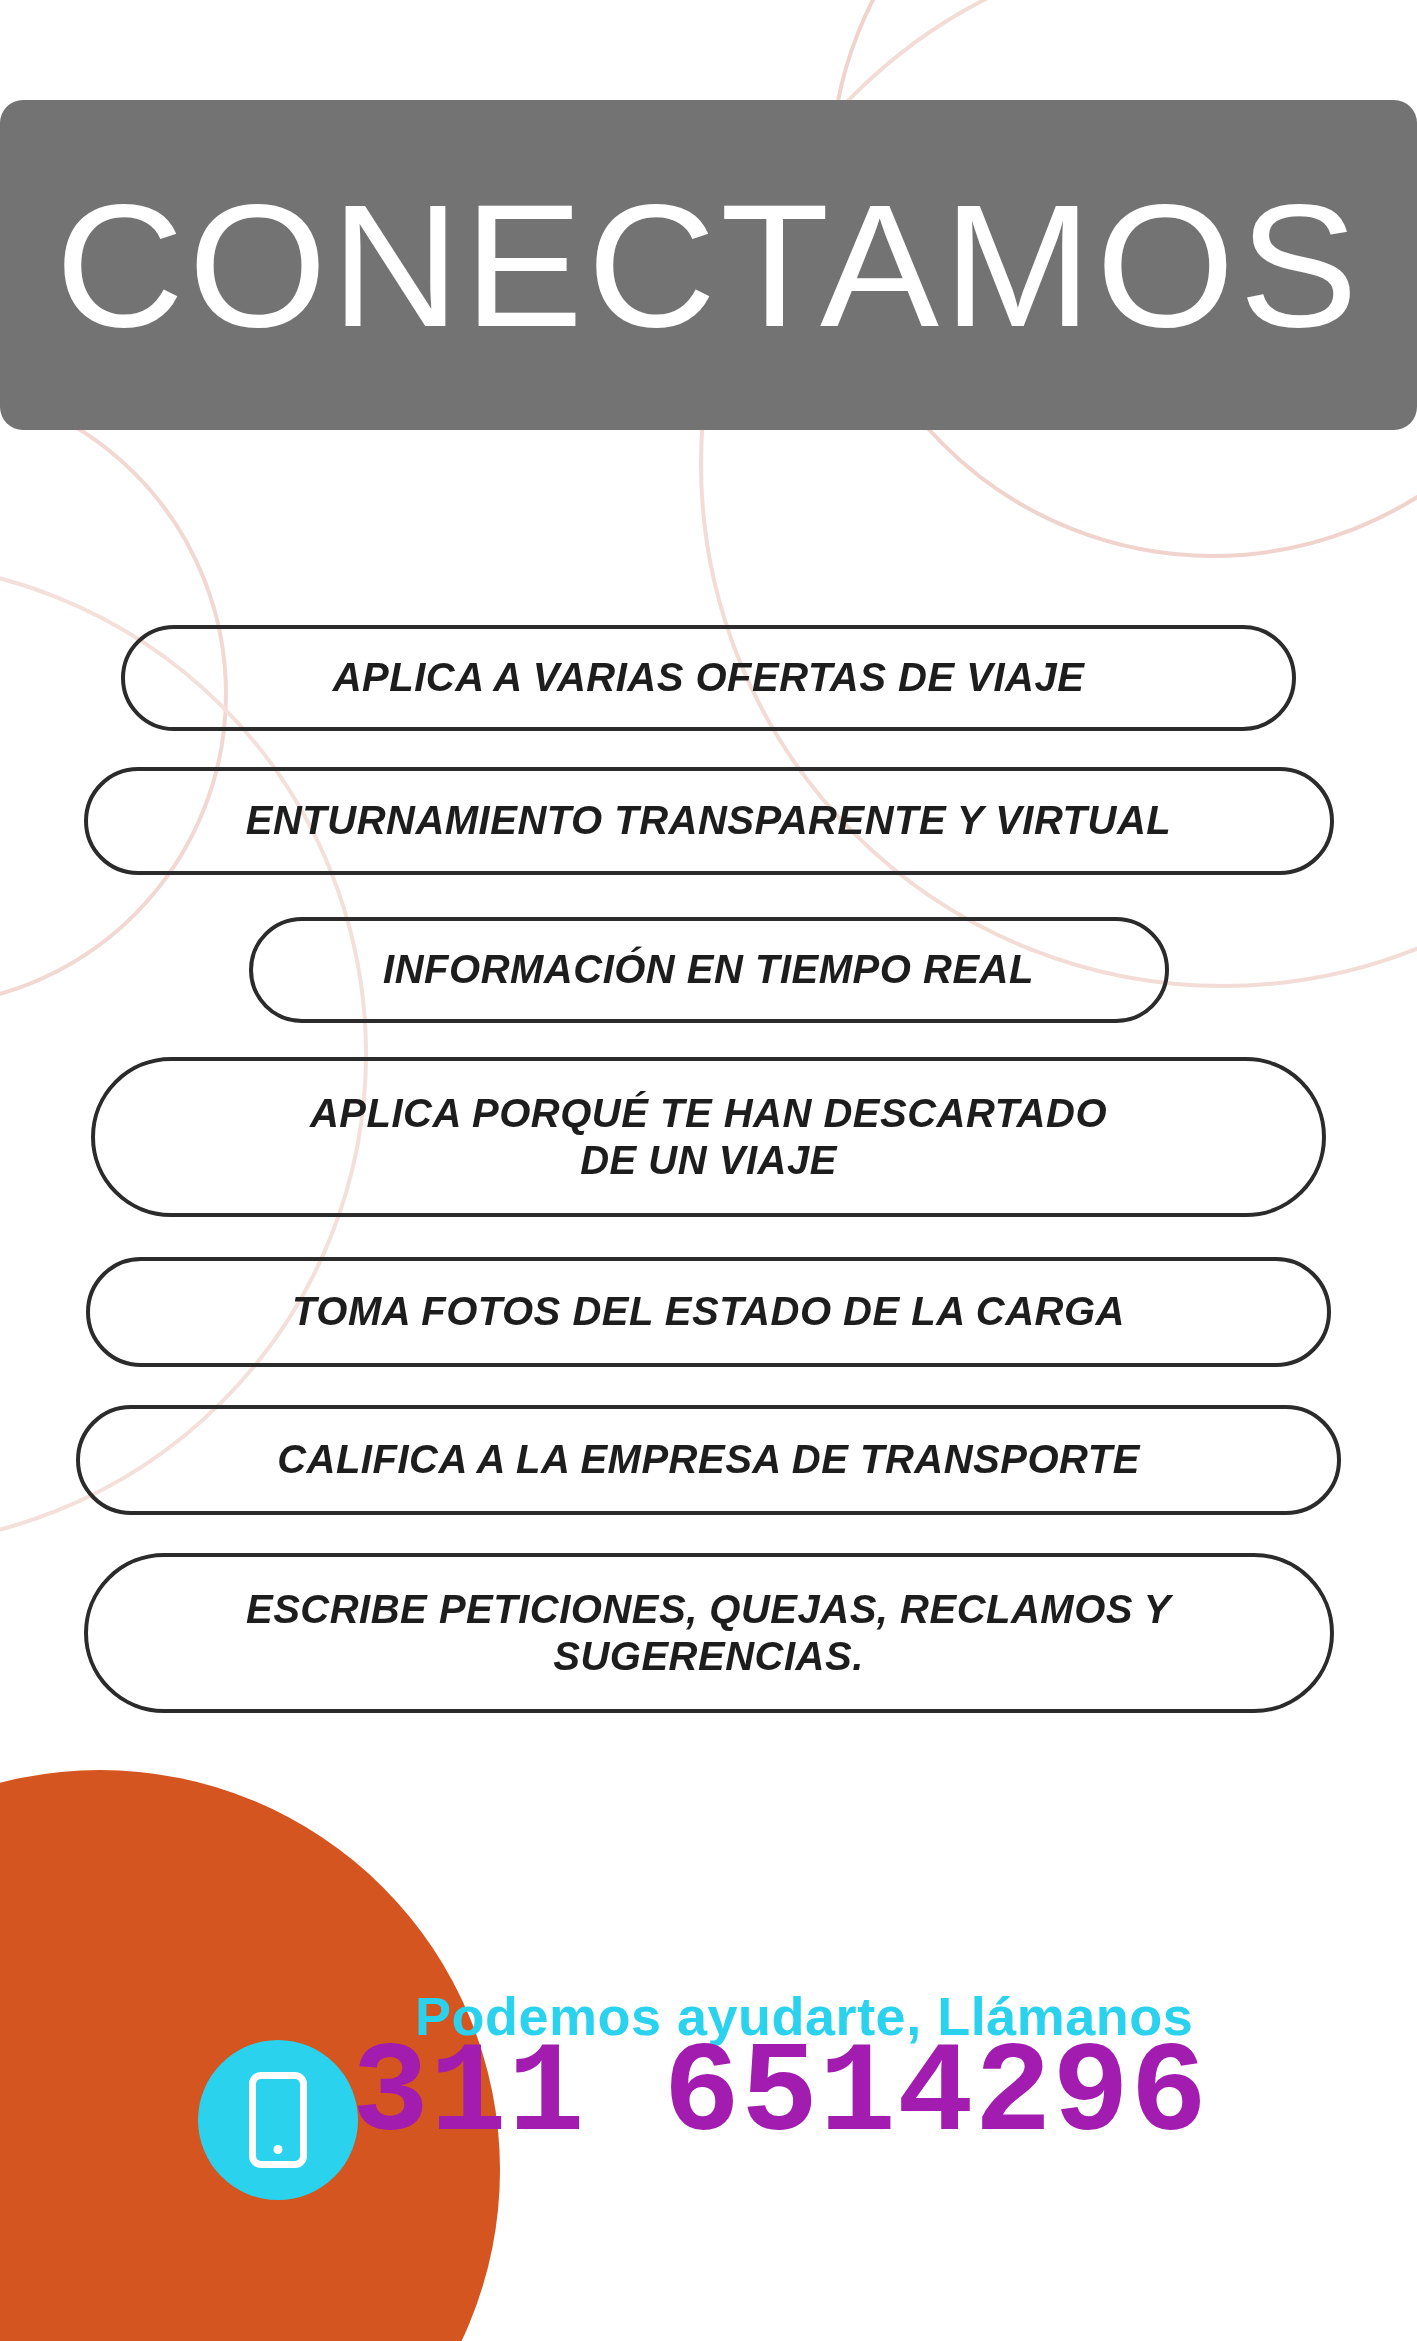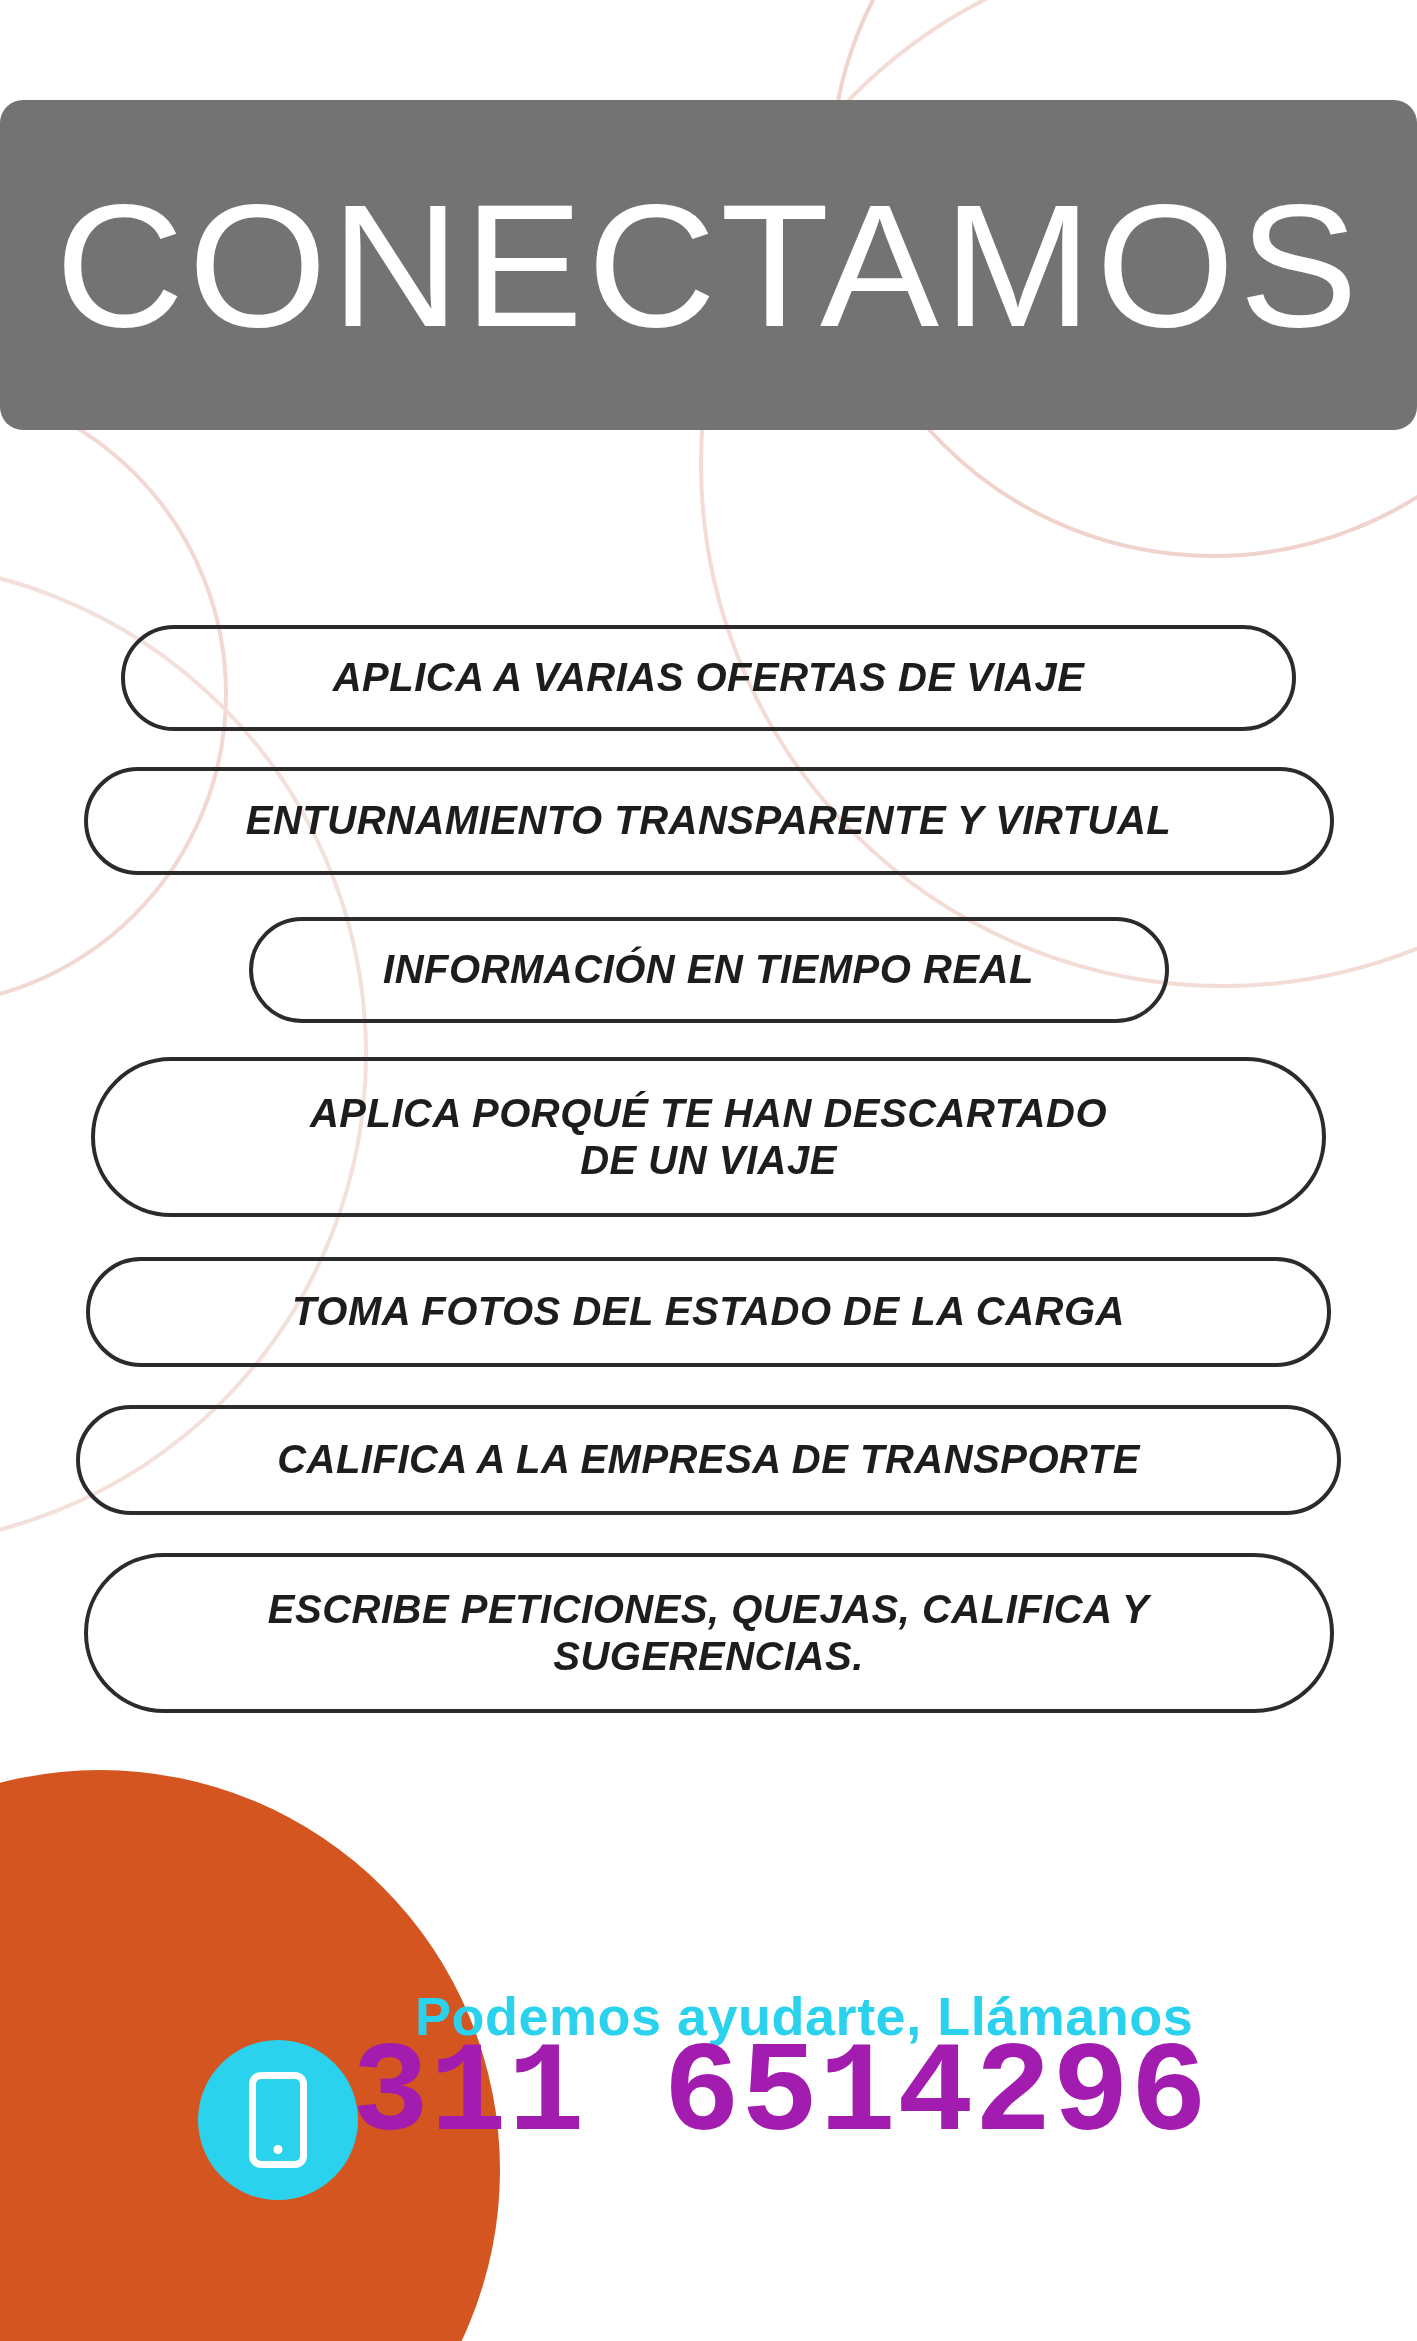--- a/index.html
+++ b/index.html
@@ -212,21 +212,21 @@
     <span class="pill-label">APLICA PORQUÉ TE HAN DESCARTADO
 DE UN VIAJE</span>
   </div>
   <div class="pill p4">
     <span class="pill-label">TOMA FOTOS DEL ESTADO DE LA CARGA</span>
   </div>
   <div class="pill p5">
     <span class="pill-label">CALIFICA A LA EMPRESA DE TRANSPORTE</span>
   </div>
   <div class="pill p6">
-    <span class="pill-label">ESCRIBE PETICIONES, QUEJAS, CALIFICA Y
+    <span class="pill-label">ESCRIBE PETICIONES, QUEJAS, RECLAMOS Y
 SUGERENCIAS.</span>
   </div>
 </div>
 
 <div class="contact">
   <div class="contact-tagline">Podemos ayudarte, Llámanos</div>
   <div class="phone-icon">
     <div class="handset"></div>
   </div>
   <div class="phone-number">311 6514296</div>

